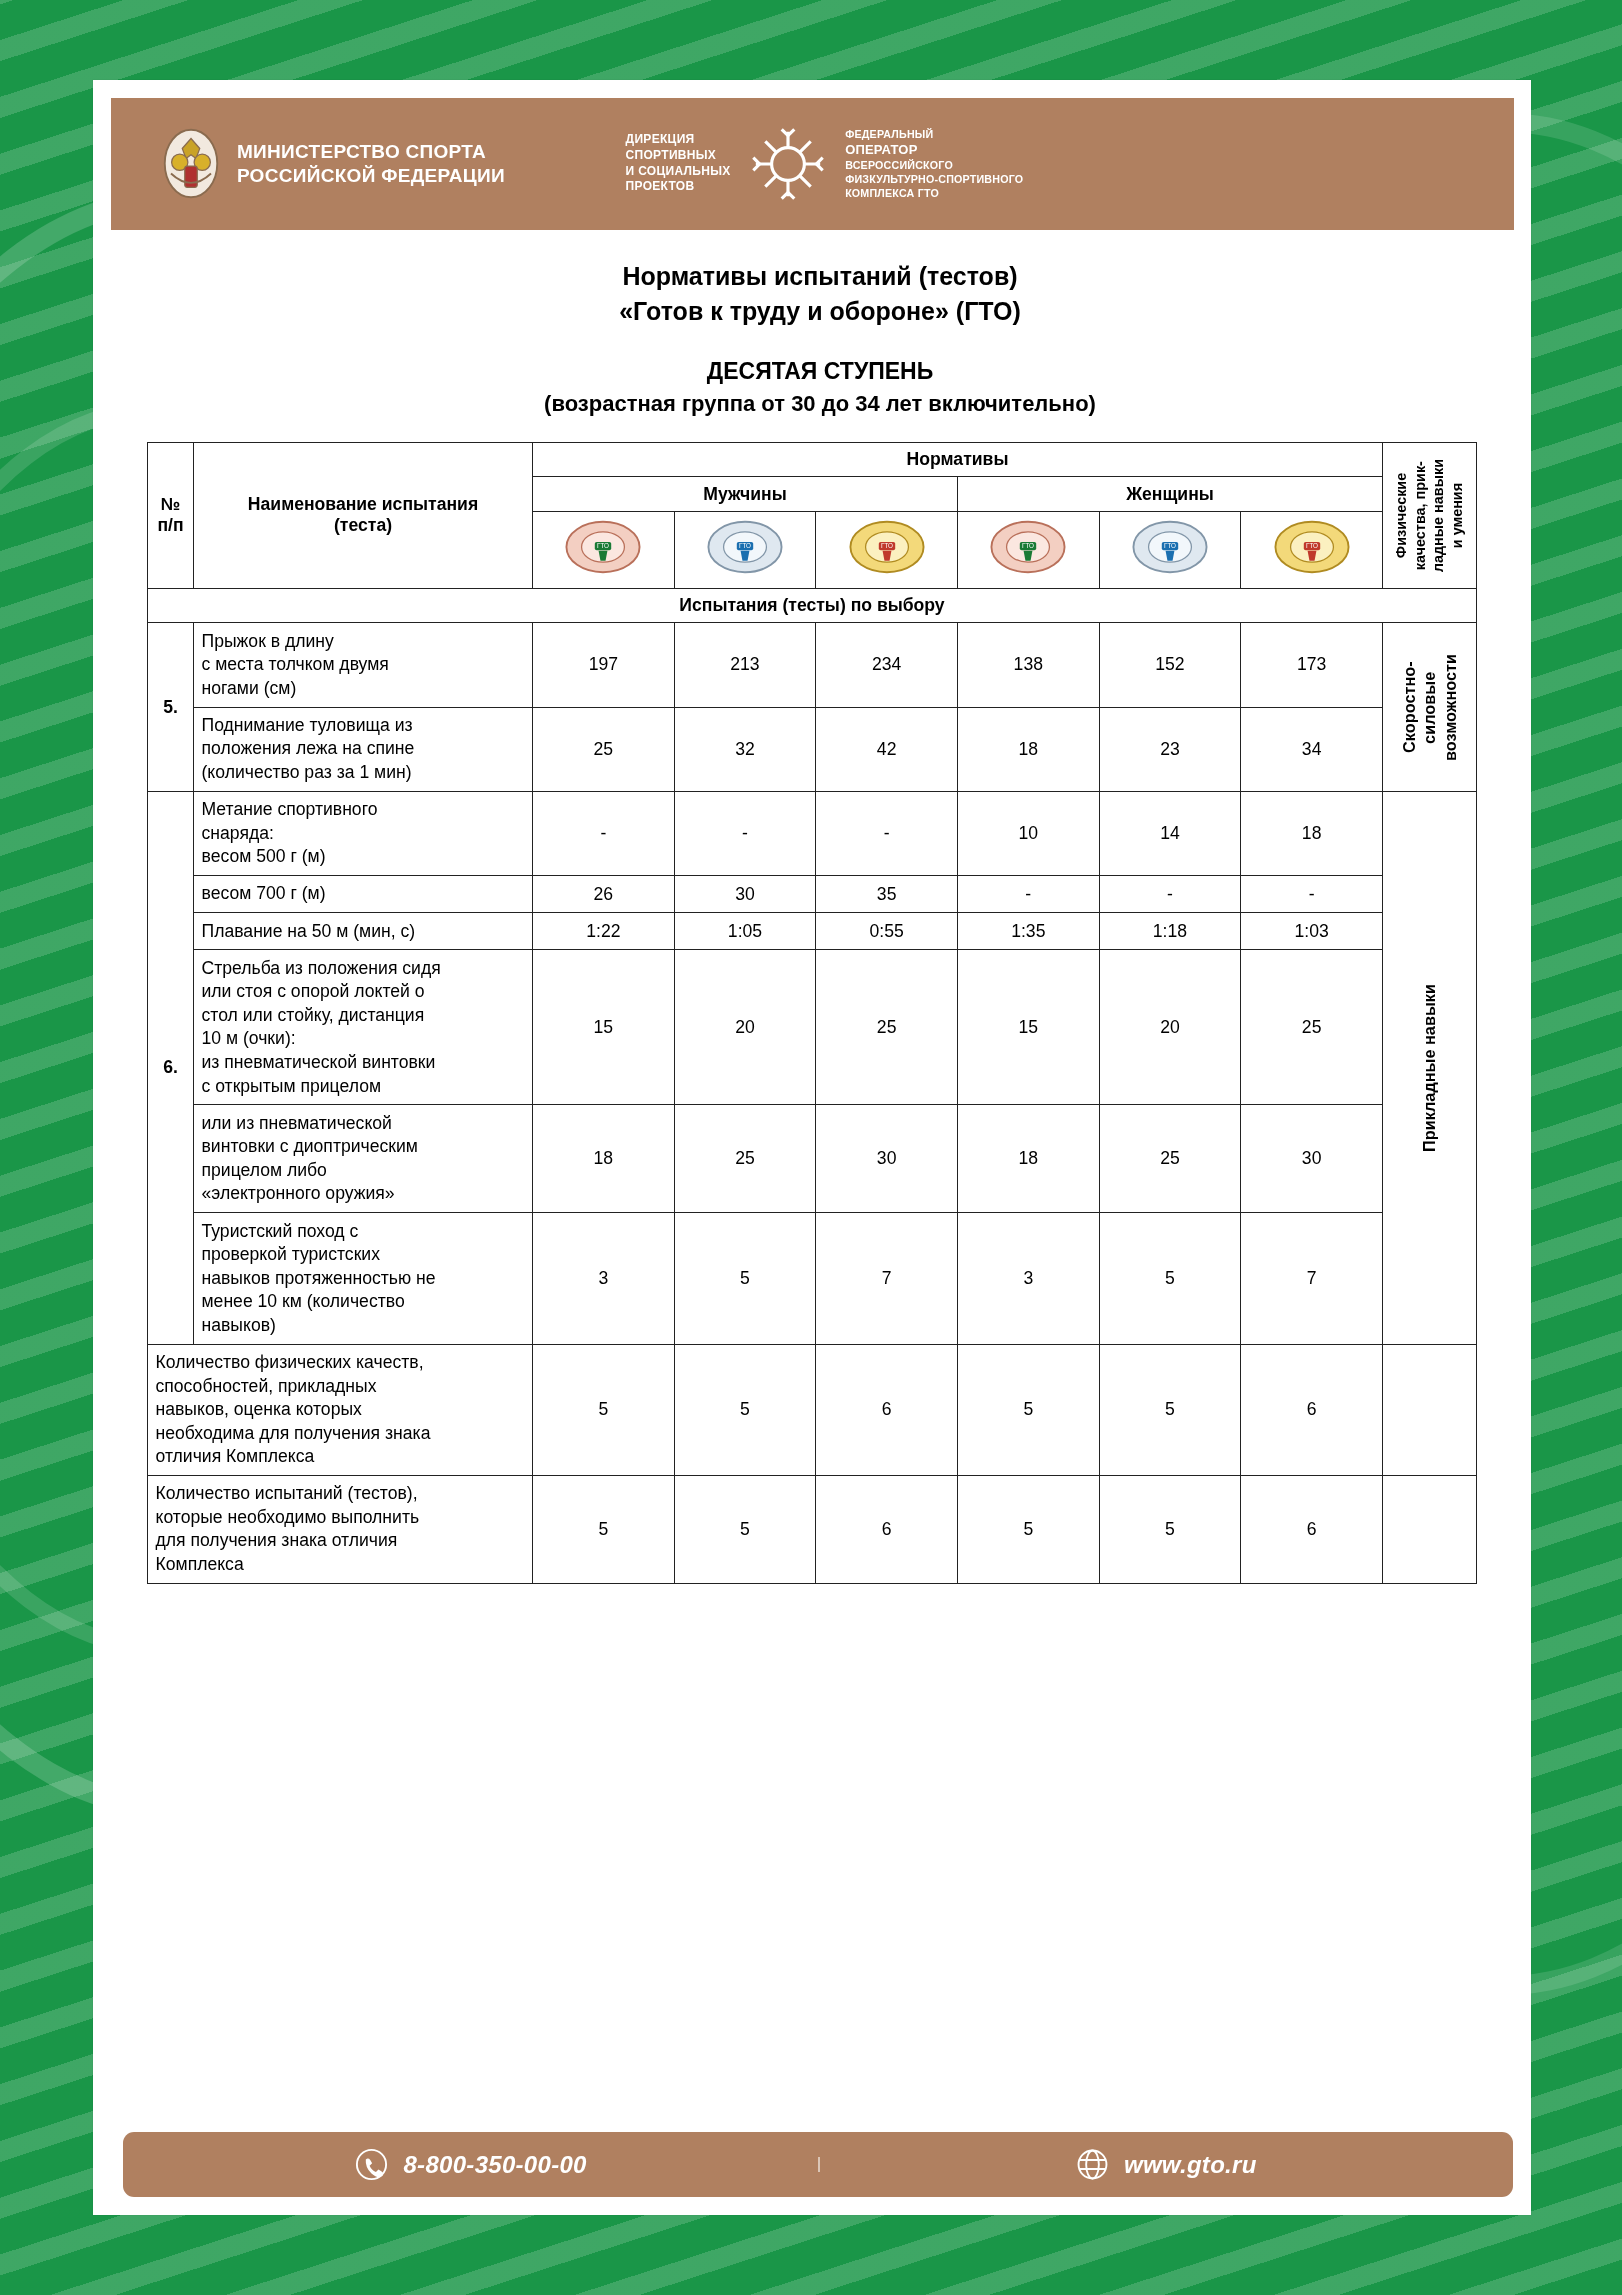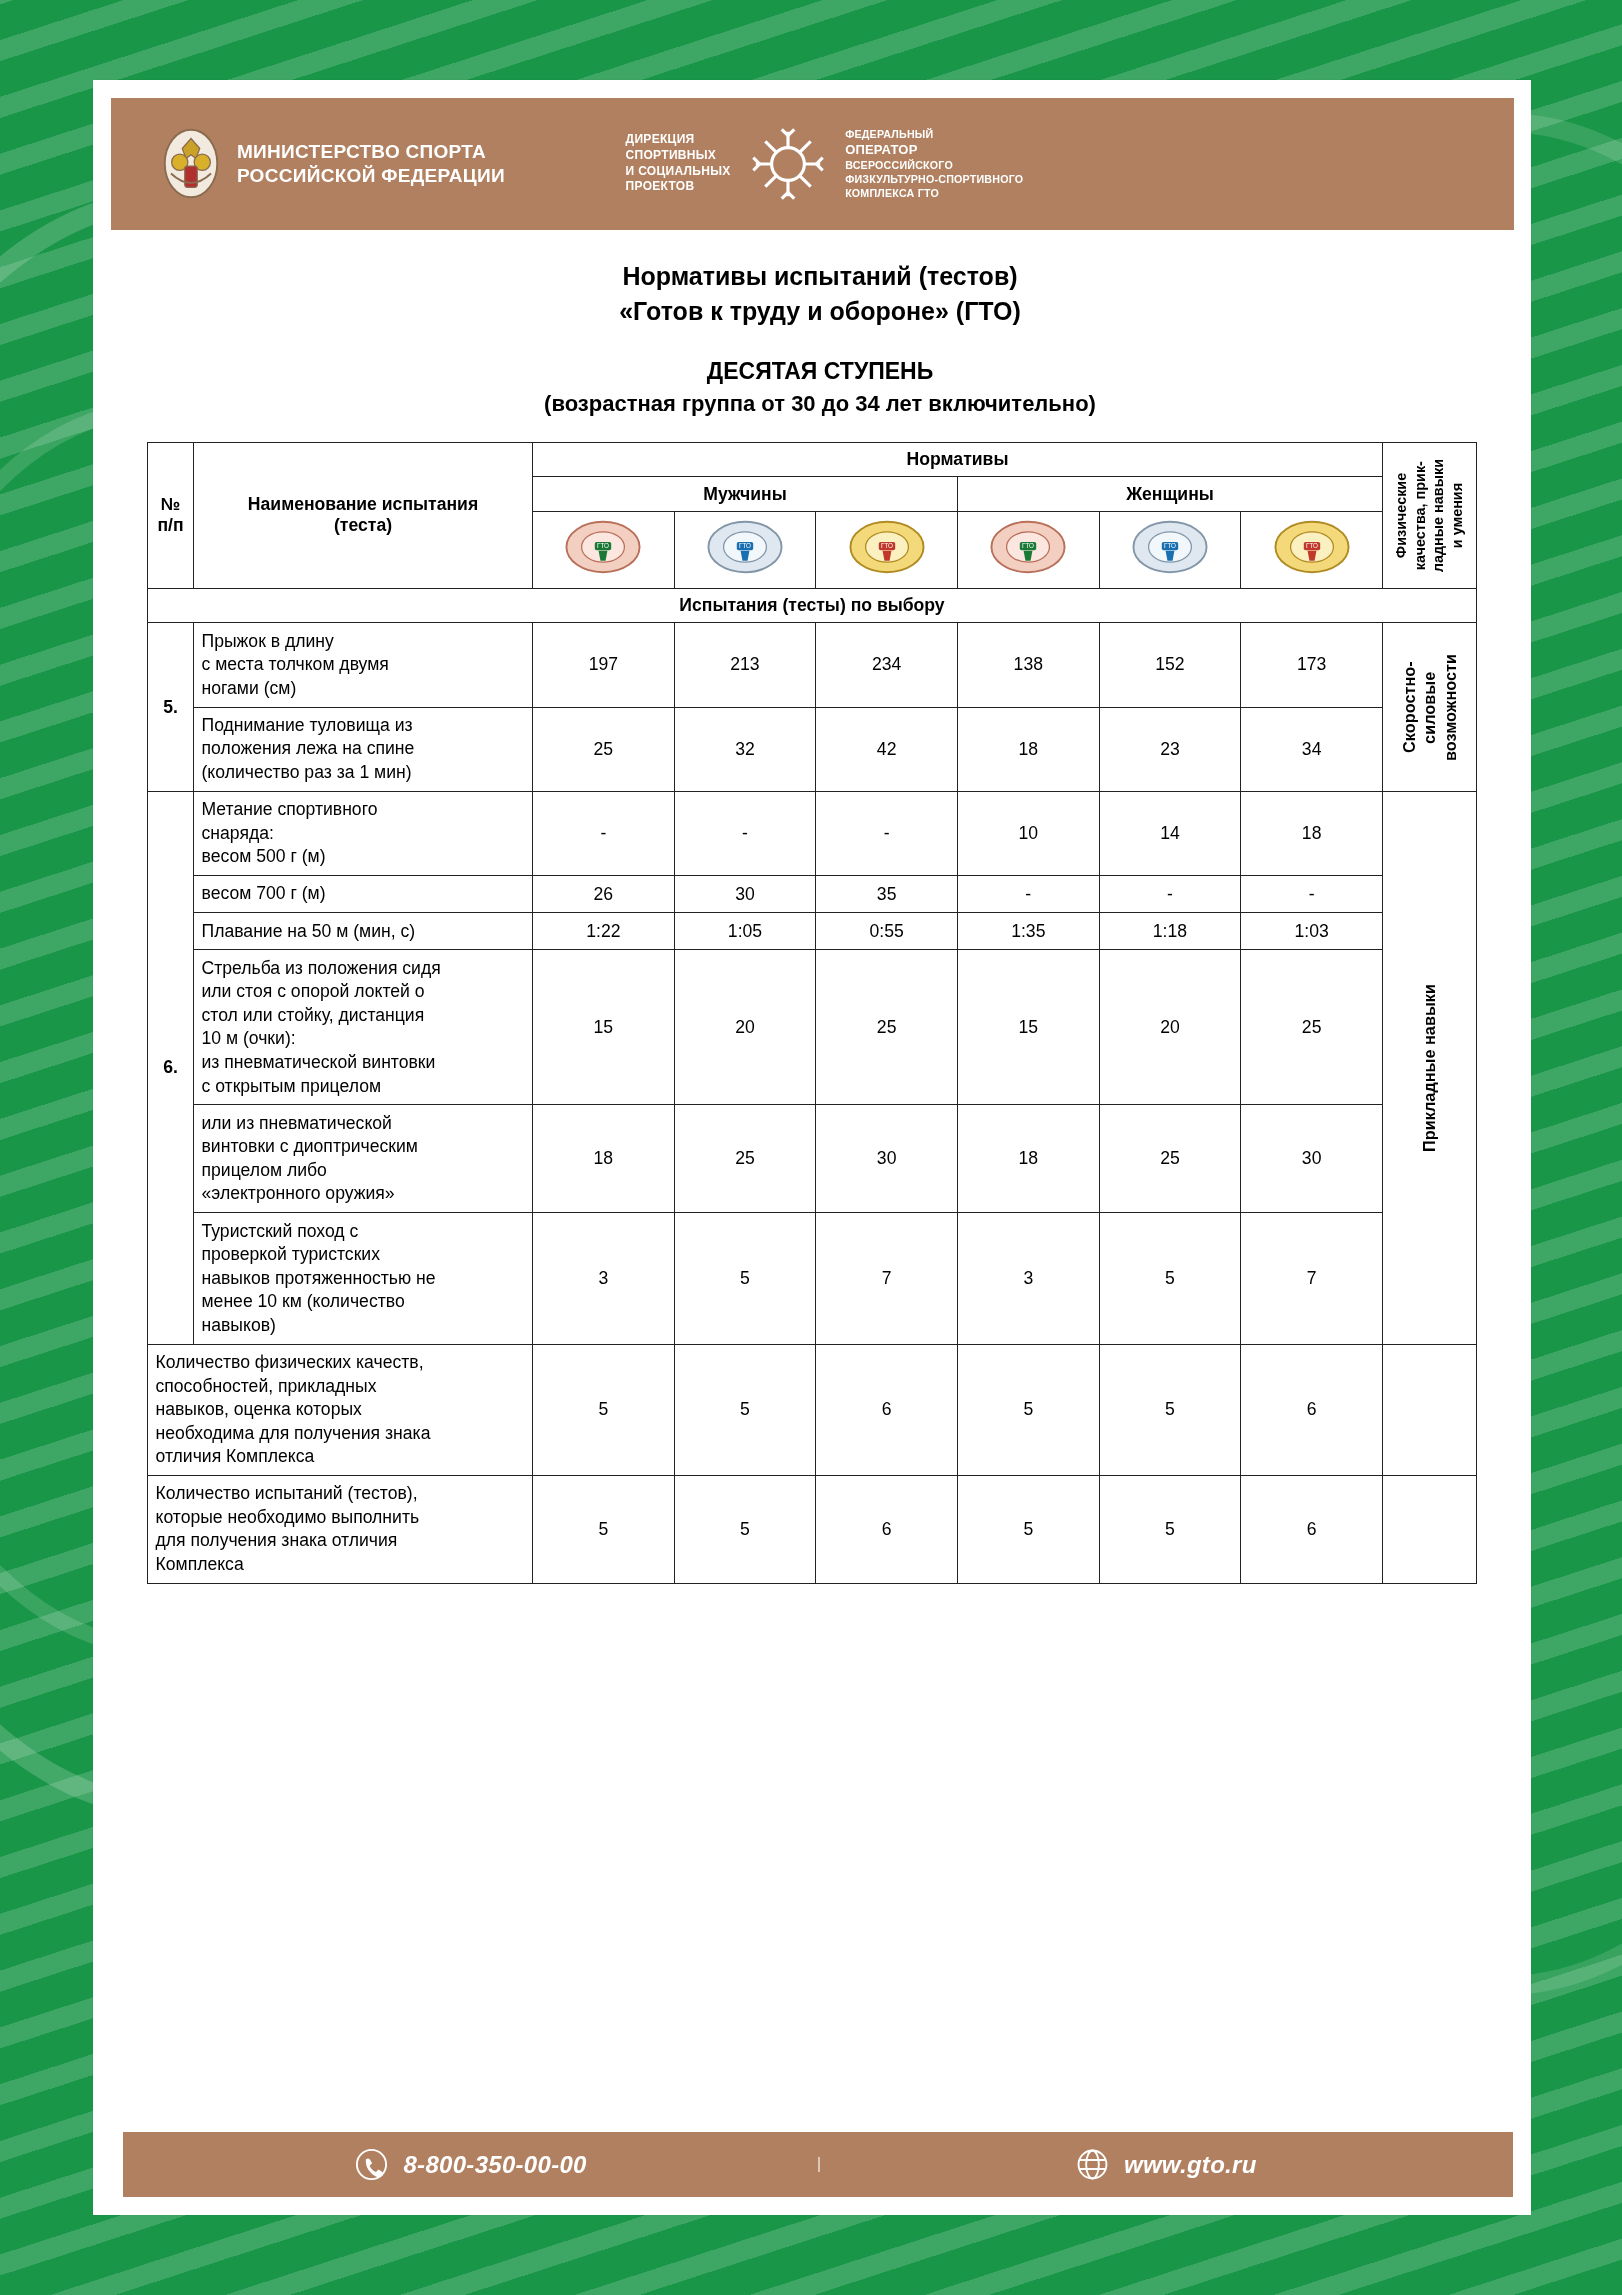--- a/index.html
+++ b/index.html
@@ -143,21 +143,21 @@
     margin: 0 auto;
   }
   .badge-cell{ text-align:center; padding: 3.8px 2.5px; }
   .badge { width: 82px; height: 58px; display:inline-block; }
   .badge svg{ width:82px; height:58px; }
   .name-cell{ font-size:17.6px; line-height:1.34; }
 
   
   .footer-band{
     position:absolute; left:30px; right:17.6px; bottom: 17.6px; height: 65px;
-    background:#b08060; display:flex; align-items:center;
+    background:#b08060; display:flex; align-items:center;border-radius:11px;
   }
   .f-seg{ display:flex; align-items:center; justify-content:center; gap:14px; flex:1 1 0; position:relative;}
   .f-seg + .f-seg:before{
     content:""; position:absolute; left:0; top:10px; bottom:10px; width:1.9px; background:rgba(255,255,255,.55);
   }
   .f-text{ color:#fff; font-weight:bold; font-style:italic; font-size:24px; letter-spacing:0.3px;}
   .f-icon{ width:35px; height:35px; display:flex; align-items:center; justify-content:center;}
   .f-icon svg{width:33px;height:33px}
 </style>
 </head>

